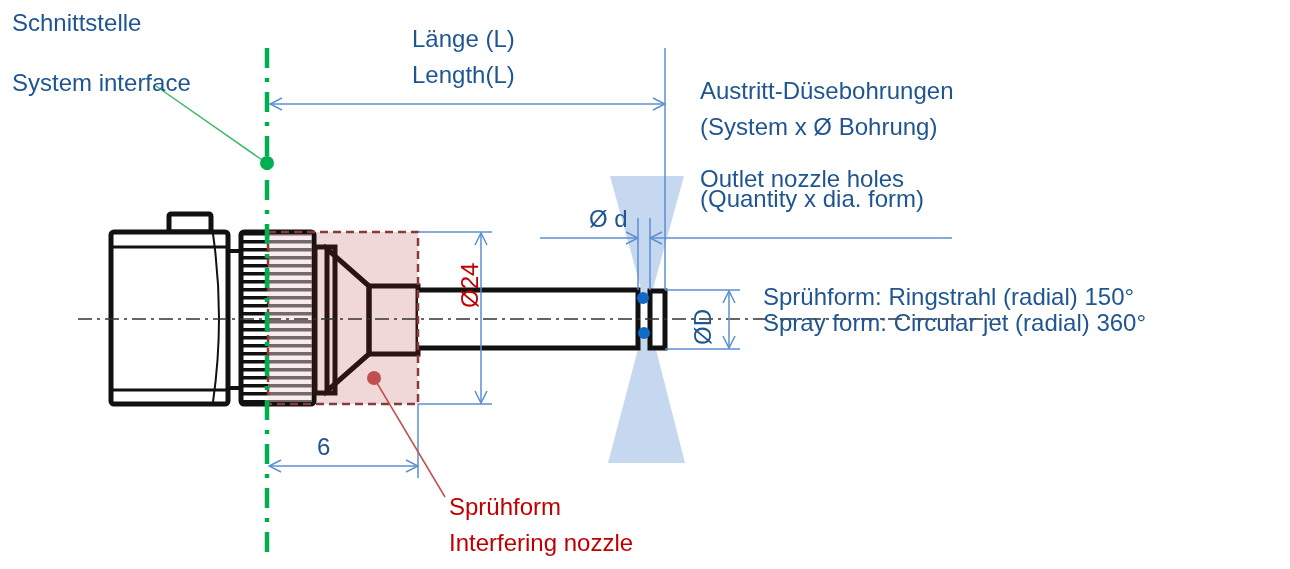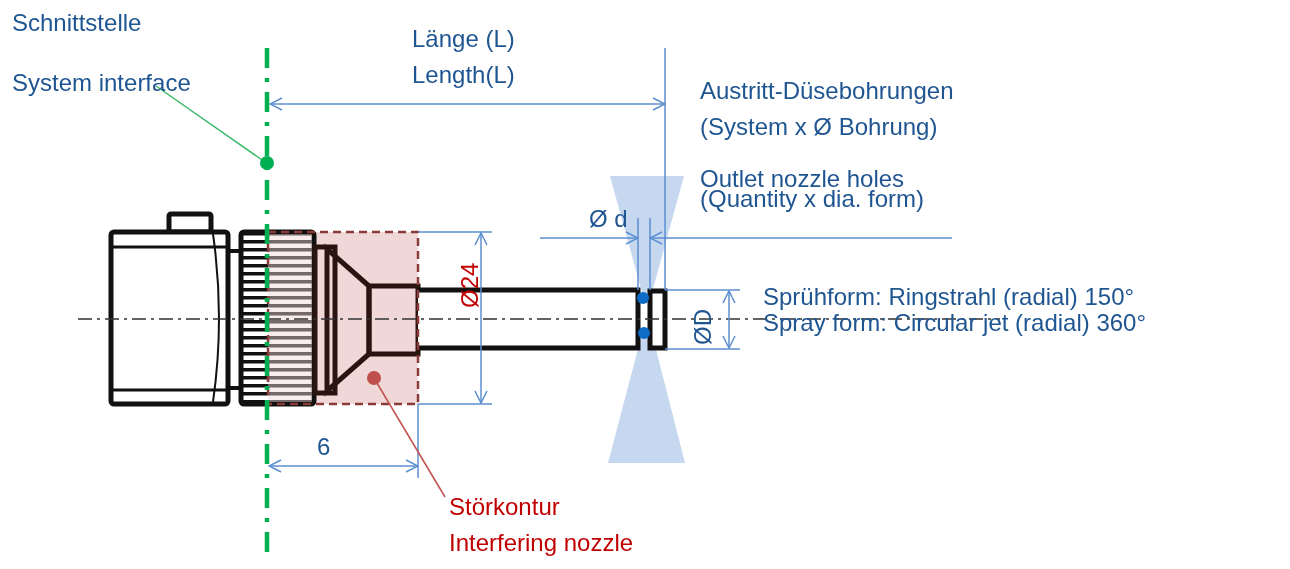--- a/index.html
+++ b/index.html
@@ -109,14 +109,14 @@
 
 <div class="lbl red" style="left:455px;top:308px;transform:rotate(-90deg);transform-origin:left top;">Ø24</div>
 
 <div class="lbl" style="left:688px;top:345px;transform:rotate(-90deg);transform-origin:left top;">ØD</div>
 
 <div class="lbl" style="left:763px;top:282px;">Sprühform:  Ringstrahl (radial) 150°</div>
 <div class="lbl" style="left:763px;top:308px;">Spray form: Circular jet (radial) 360°</div>
 
 <div class="lbl" style="left:317px;top:432px;">6</div>
 
-<div class="lbl red" style="left:449px;top:492px;">Störkontur</div>
+<div class="lbl red" style="left:449px;top:492px;">Sprühform</div>
 <div class="lbl red" style="left:449px;top:528px;">Interfering nozzle</div>
 
 </body></html>

